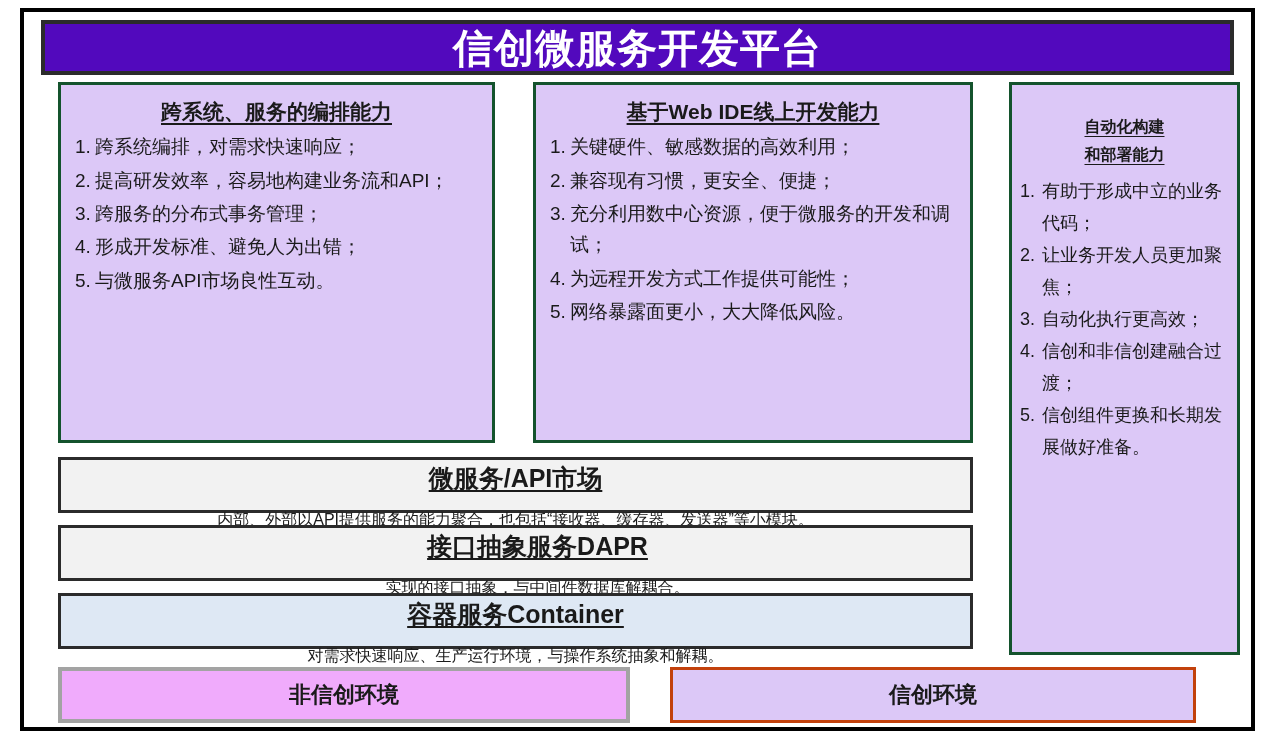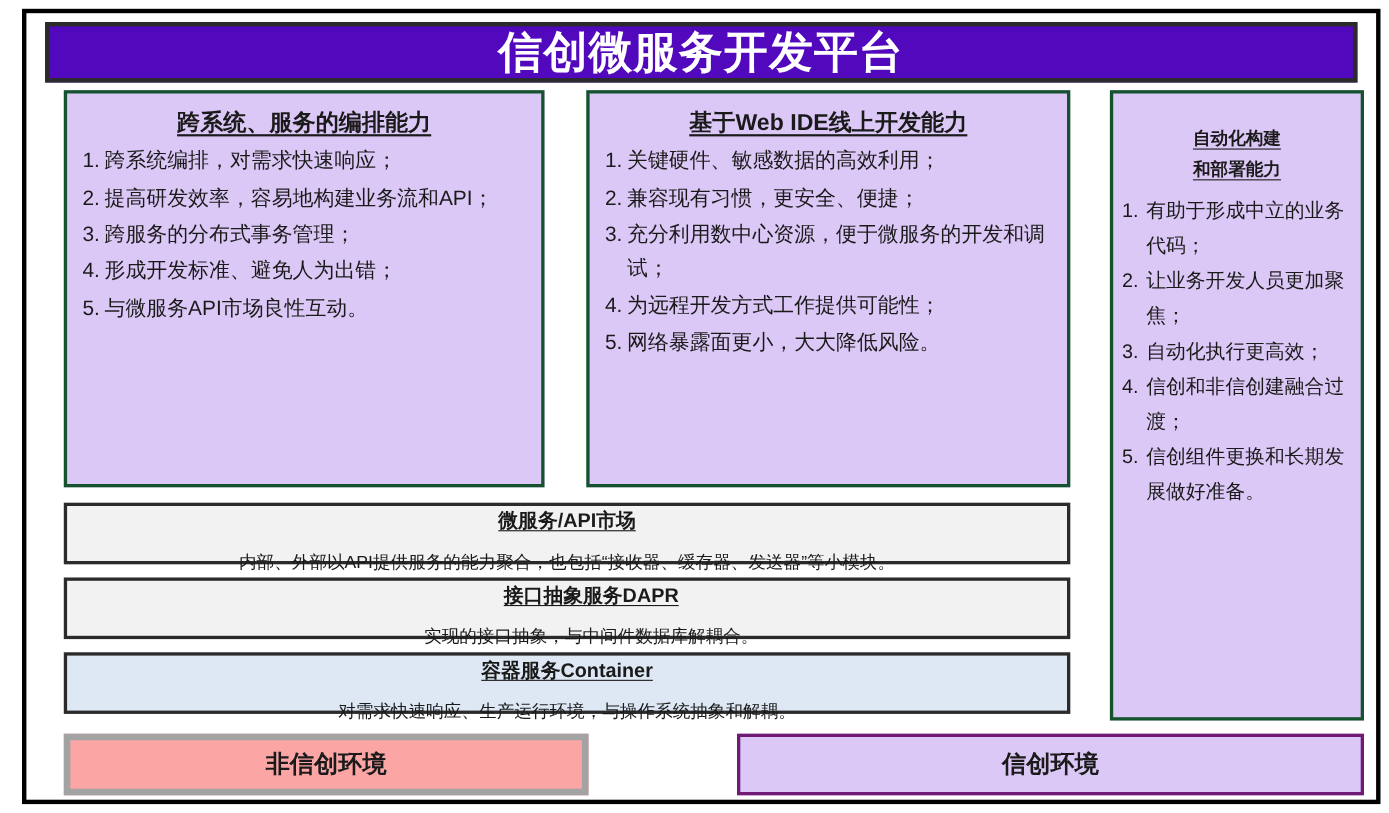--- a/index.html
+++ b/index.html
@@ -121,21 +121,21 @@
     border: 3px solid #2b2b2b;
     box-sizing: border-box;
     text-align: center;
     padding-top: 3px;
   }
   .svc-bar.b1 { top: 457px; height: 56px; background: #F2F2F2; }
   .svc-bar.b2 { top: 525px; height: 56px; background: #F2F2F2; padding-left: 44px; }
   .svc-bar.b3 { top: 593px; height: 56px; background: #DEE8F4; }
 
   .svc-title {
-    font-size: 18px;
+    font-size: 25px;
     font-weight: bold;
     color: #1a1a1a;
     text-decoration: underline;
     text-underline-offset: 3px;
     line-height: 1.2;
   }
   .svc-sub {
     font-size: 16px;
     color: #1a1a1a;
     line-height: 1.3;
@@ -147,29 +147,29 @@
     position: absolute;
     top: 667px;
     height: 56px;
     box-sizing: border-box;
     display: flex;
     align-items: center;
     justify-content: center;
   }
   .env-box.left {
     left: 58px;
-    width: 477px;
-    background: #fca5a5;
-    border: 6px solid #a3a3a3;
+    width: 572px;
+    background: #f0abfc;
+    border: 4px solid #a3a3a3;
   }
   .env-box.right {
     left: 670px;
-    width: 570px;
+    width: 526px;
     background: #DCC8F7;
-    border: 3px solid #701a75;
+    border: 3px solid #c2410c;
   }
   .env-label {
     font-size: 22px;
     font-weight: bold;
     color: #1a1a1a;
   }
 </style>
 </head>
 <body>
 

